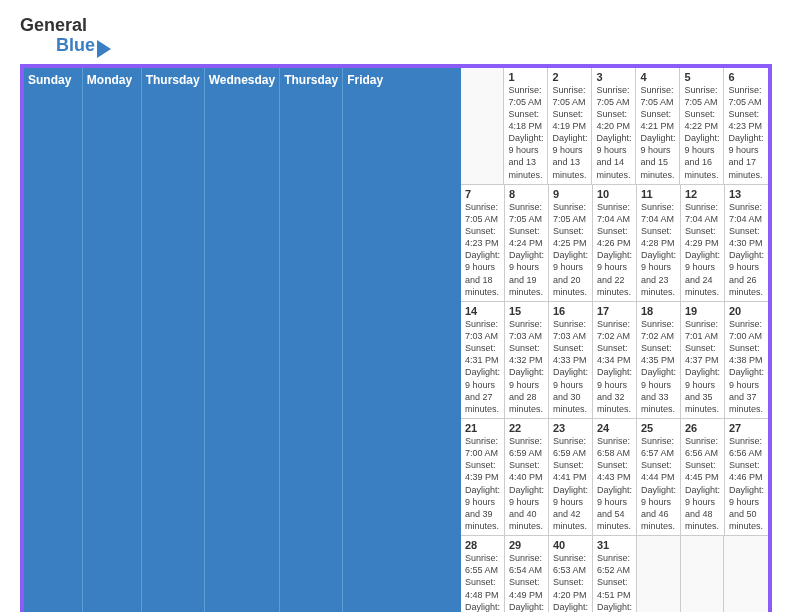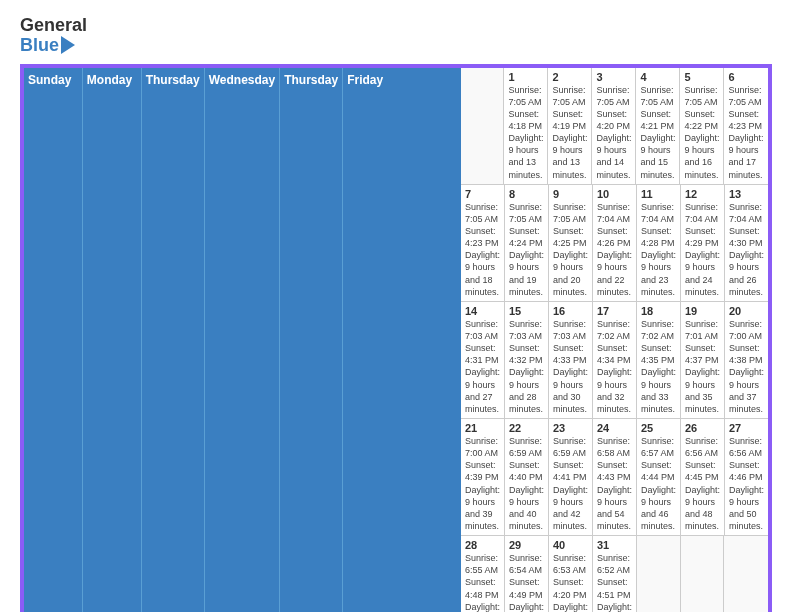--- a/index.html
+++ b/index.html
@@ -30,21 +30,22 @@
     .logo-line1 {
       font-size: 18px;
       font-weight: bold;
       color: #333;
     }
     .logo-line2 {
       font-size: 18px;
       font-weight: bold;
       color: #3a7fc1;
       display: flex;
-      align-items: flex-start;
+      align-items: flex-end;
+      margin-left: 36px;
     }
     .logo-arrow {
       display: inline-block;
       width: 0;
       height: 0;
       border-left: 14px solid #3a7fc1;
       border-top: 9px solid transparent;
       border-bottom: 9px solid transparent;
       margin-left: 2px;
       margin-bottom: -2px;

